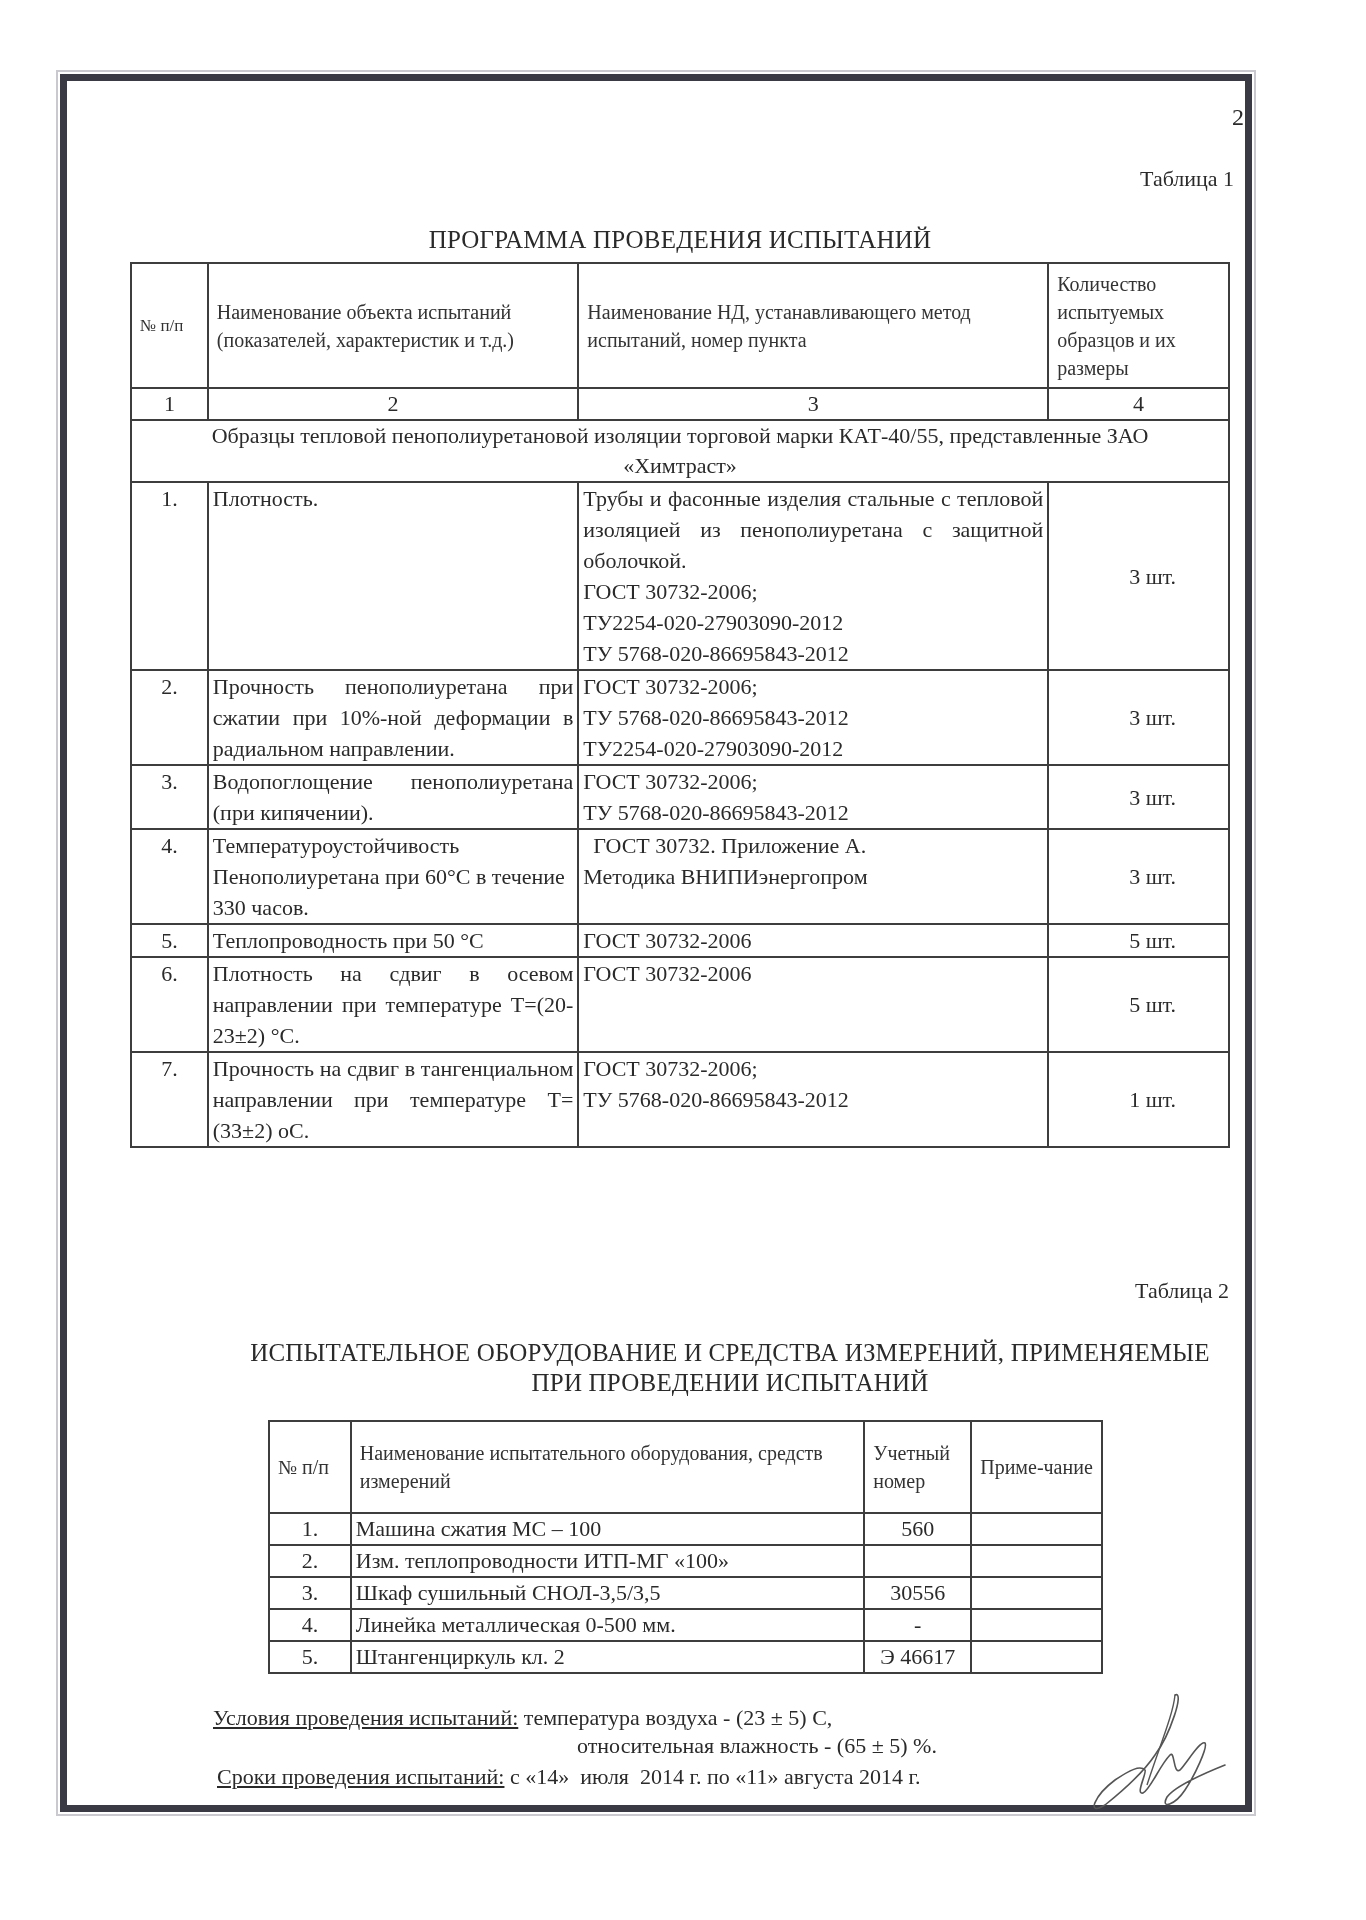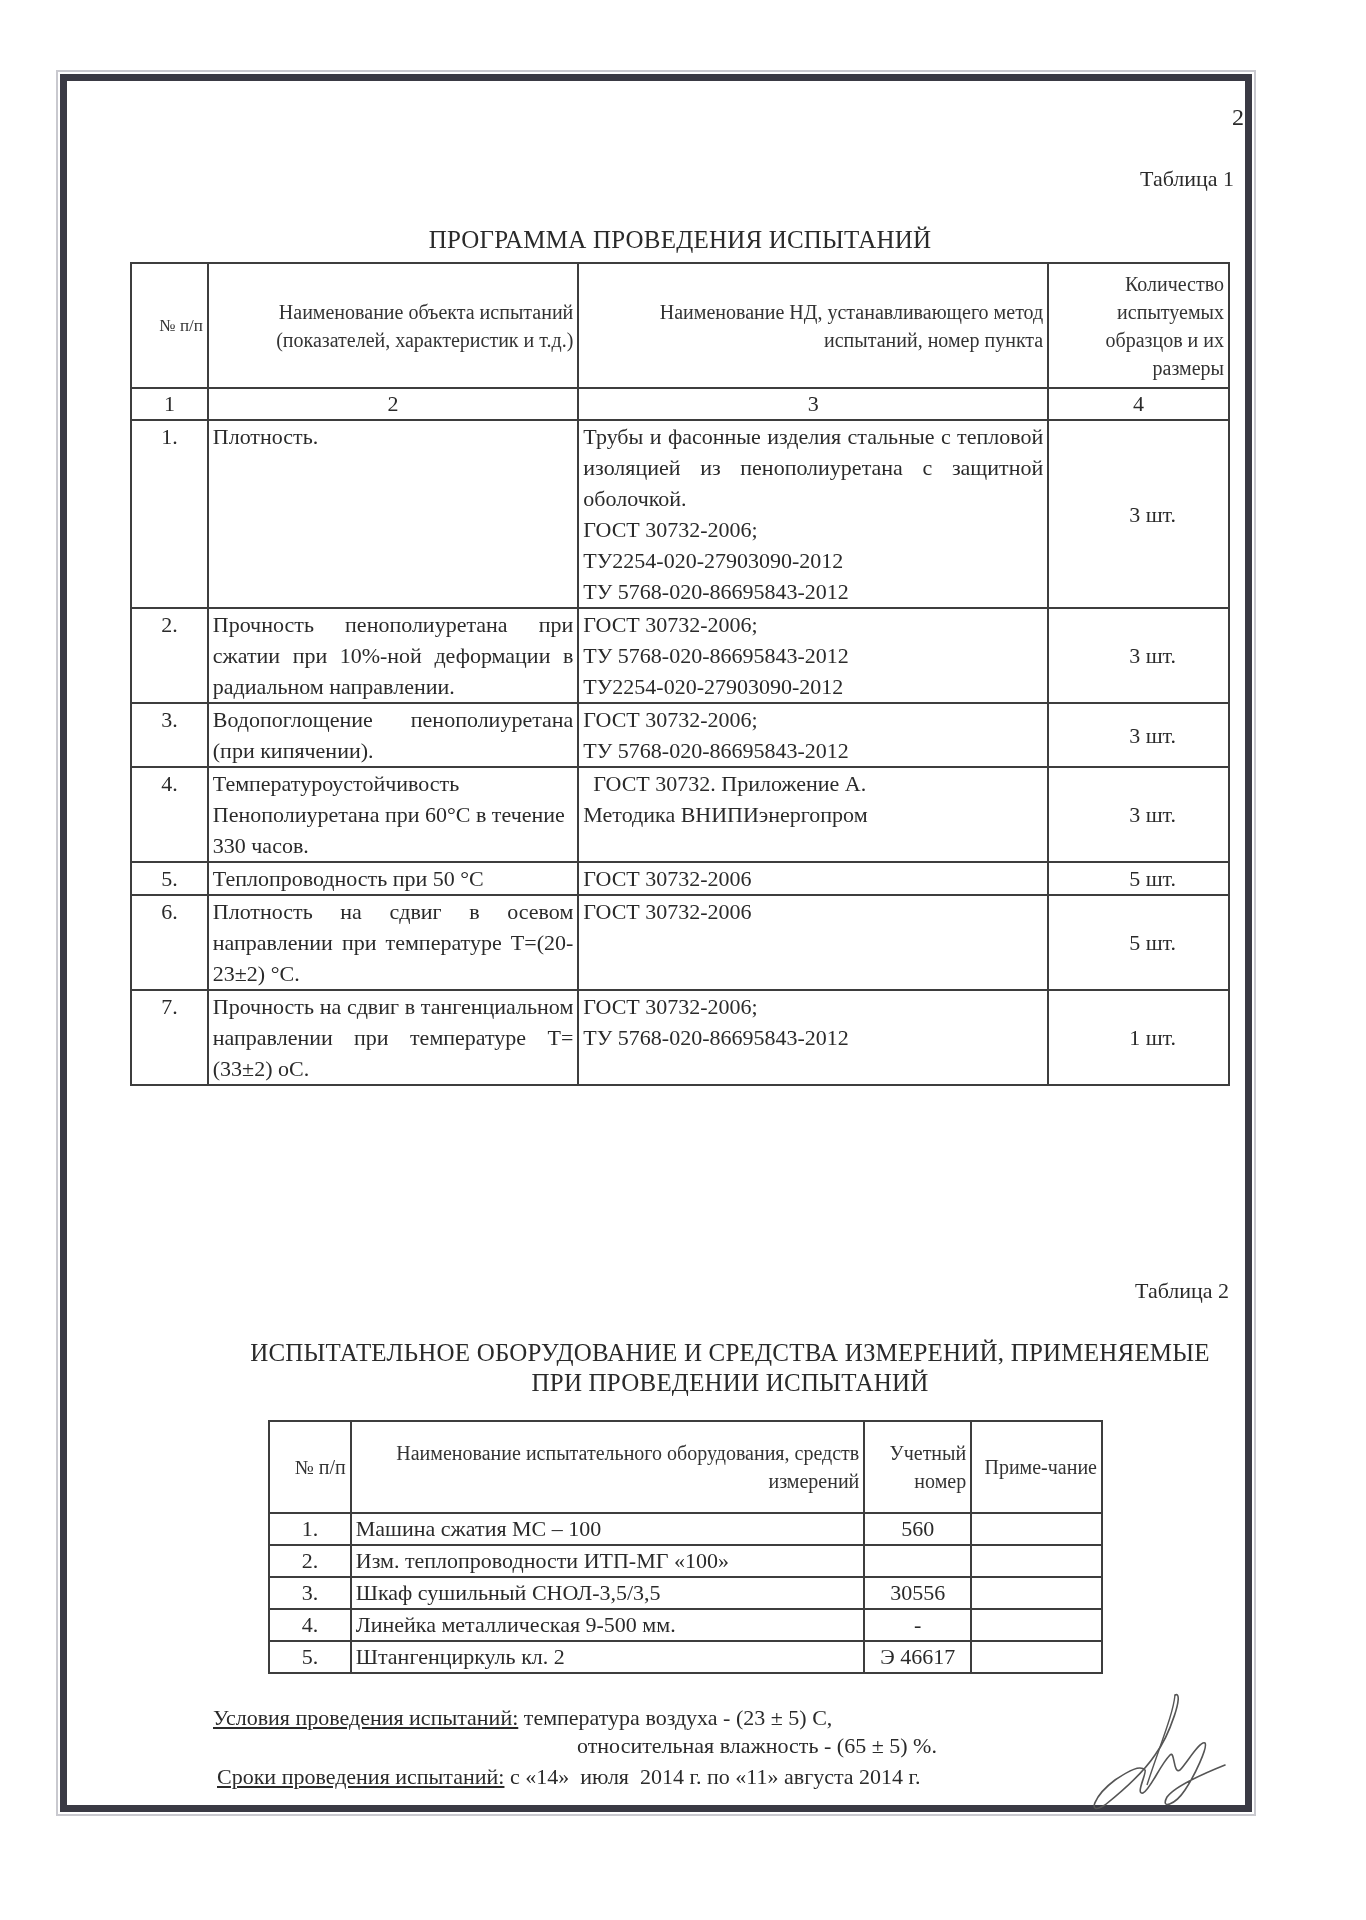--- a/index.html
+++ b/index.html
@@ -12,21 +12,21 @@
     position:absolute; left:60px; top:74px; width:1192px; height:1738px;
     border:7px solid #3a3a44; outline:2px solid #c9c9cf; outline-offset:2px;
     box-sizing:border-box;
   }
   .abs { position:absolute; }
   .page-num { left:1232px; top:104px; font-size:24px; }
   .table-label { font-size:22px; }
   .title { font-size:25px; letter-spacing:0.2px; text-align:center; line-height:30px; }
   table { border-collapse:collapse; position:absolute; font-size:22px; }
   td, th { border:2px solid #3d3d3d; vertical-align:top; padding:0 4px; font-weight:normal; line-height:31px; }
-  th { vertical-align:middle; text-align:right; font-size:20px; line-height:28px; color:#333;padding-left:8px; }
+  th { vertical-align:middle; text-align:left; font-size:20px; line-height:28px; color:#333;padding-left:8px; }
   .t1 td.num { text-align:center; }
   .t1 td.qty { text-align:center; vertical-align:middle;padding-left:32px; }
   .t1 td.obj { text-align:justify; }
   .t1 td.nd { text-align:justify; }
   .colnums td { text-align:center; line-height:30px; }
   .group td { text-align:center; line-height:30px; padding:4px 0; }
   .t2 td { line-height:30px; }
   .t2 td.c { text-align:center; }
   .cond { font-size:22px; line-height:30px; }
   .u { text-decoration:underline; }
@@ -55,20 +55,23 @@
     <th>Наименование объекта испытаний (показателей, характеристик и т.д.)</th>
     <th>Наименование НД, устанавливающего метод испытаний, номер пункта</th>
     <th>Количество испытуемых образцов и их размеры</th>
   </tr>
   <tr class="colnums">
     <td>1</td>
     <td>2</td>
     <td>3</td>
     <td>4</td>
   </tr>
+  <tr class="group">
+    <td colspan="4" style="padding:0 60px;">Образцы тепловой пенополиуретановой изоляции торговой марки КАТ-40/55, представленные ЗАО «Химтраст»</td>
+  </tr>
 
   <tr>
     <td class="num">1.</td>
     <td class="obj">Плотность.</td>
     <td class="nd">
       <div>Трубы и фасонные изделия стальные с тепловой изоляцией из пенополиуретана с защитной оболочкой.</div>
       <div>ГОСТ 30732-2006;</div>
       <div>ТУ2254-020-27903090-2012</div>
       <div>ТУ 5768-020-86695843-2012</div>
     </td>
@@ -168,21 +171,21 @@
     <td></td>
   </tr>
   <tr>
     <td class="c">3.</td>
     <td>Шкаф сушильный СНОЛ-3,5/3,5</td>
     <td class="c">30556</td>
     <td></td>
   </tr>
   <tr>
     <td class="c">4.</td>
-    <td>Линейка металлическая 9-500 мм.</td>
+    <td>Линейка металлическая 0-500 мм.</td>
     <td class="c">-</td>
     <td></td>
   </tr>
   <tr>
     <td class="c">5.</td>
     <td>Штангенциркуль кл. 2</td>
     <td class="c">Э 46617</td>
     <td></td>
   </tr>
 </tbody>

